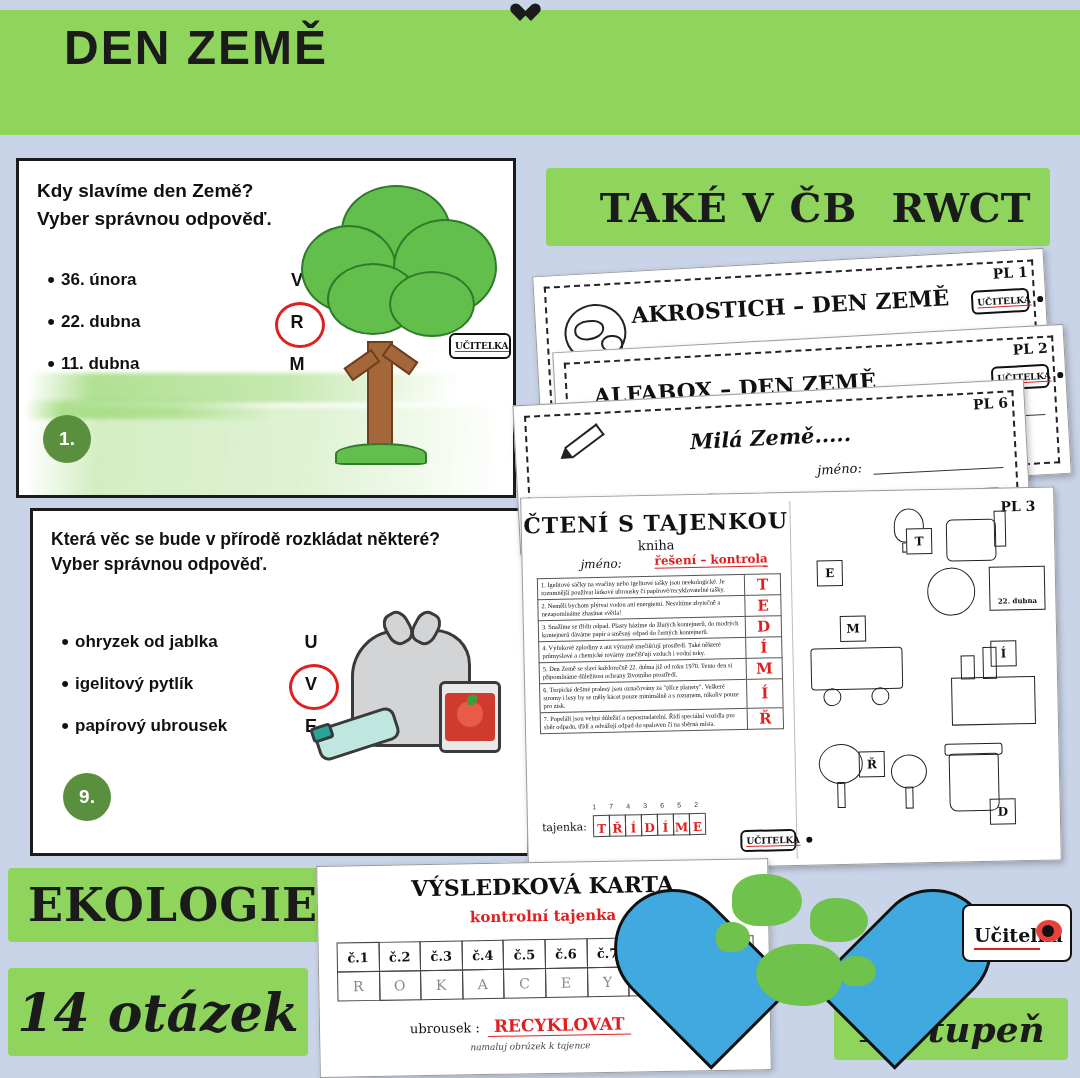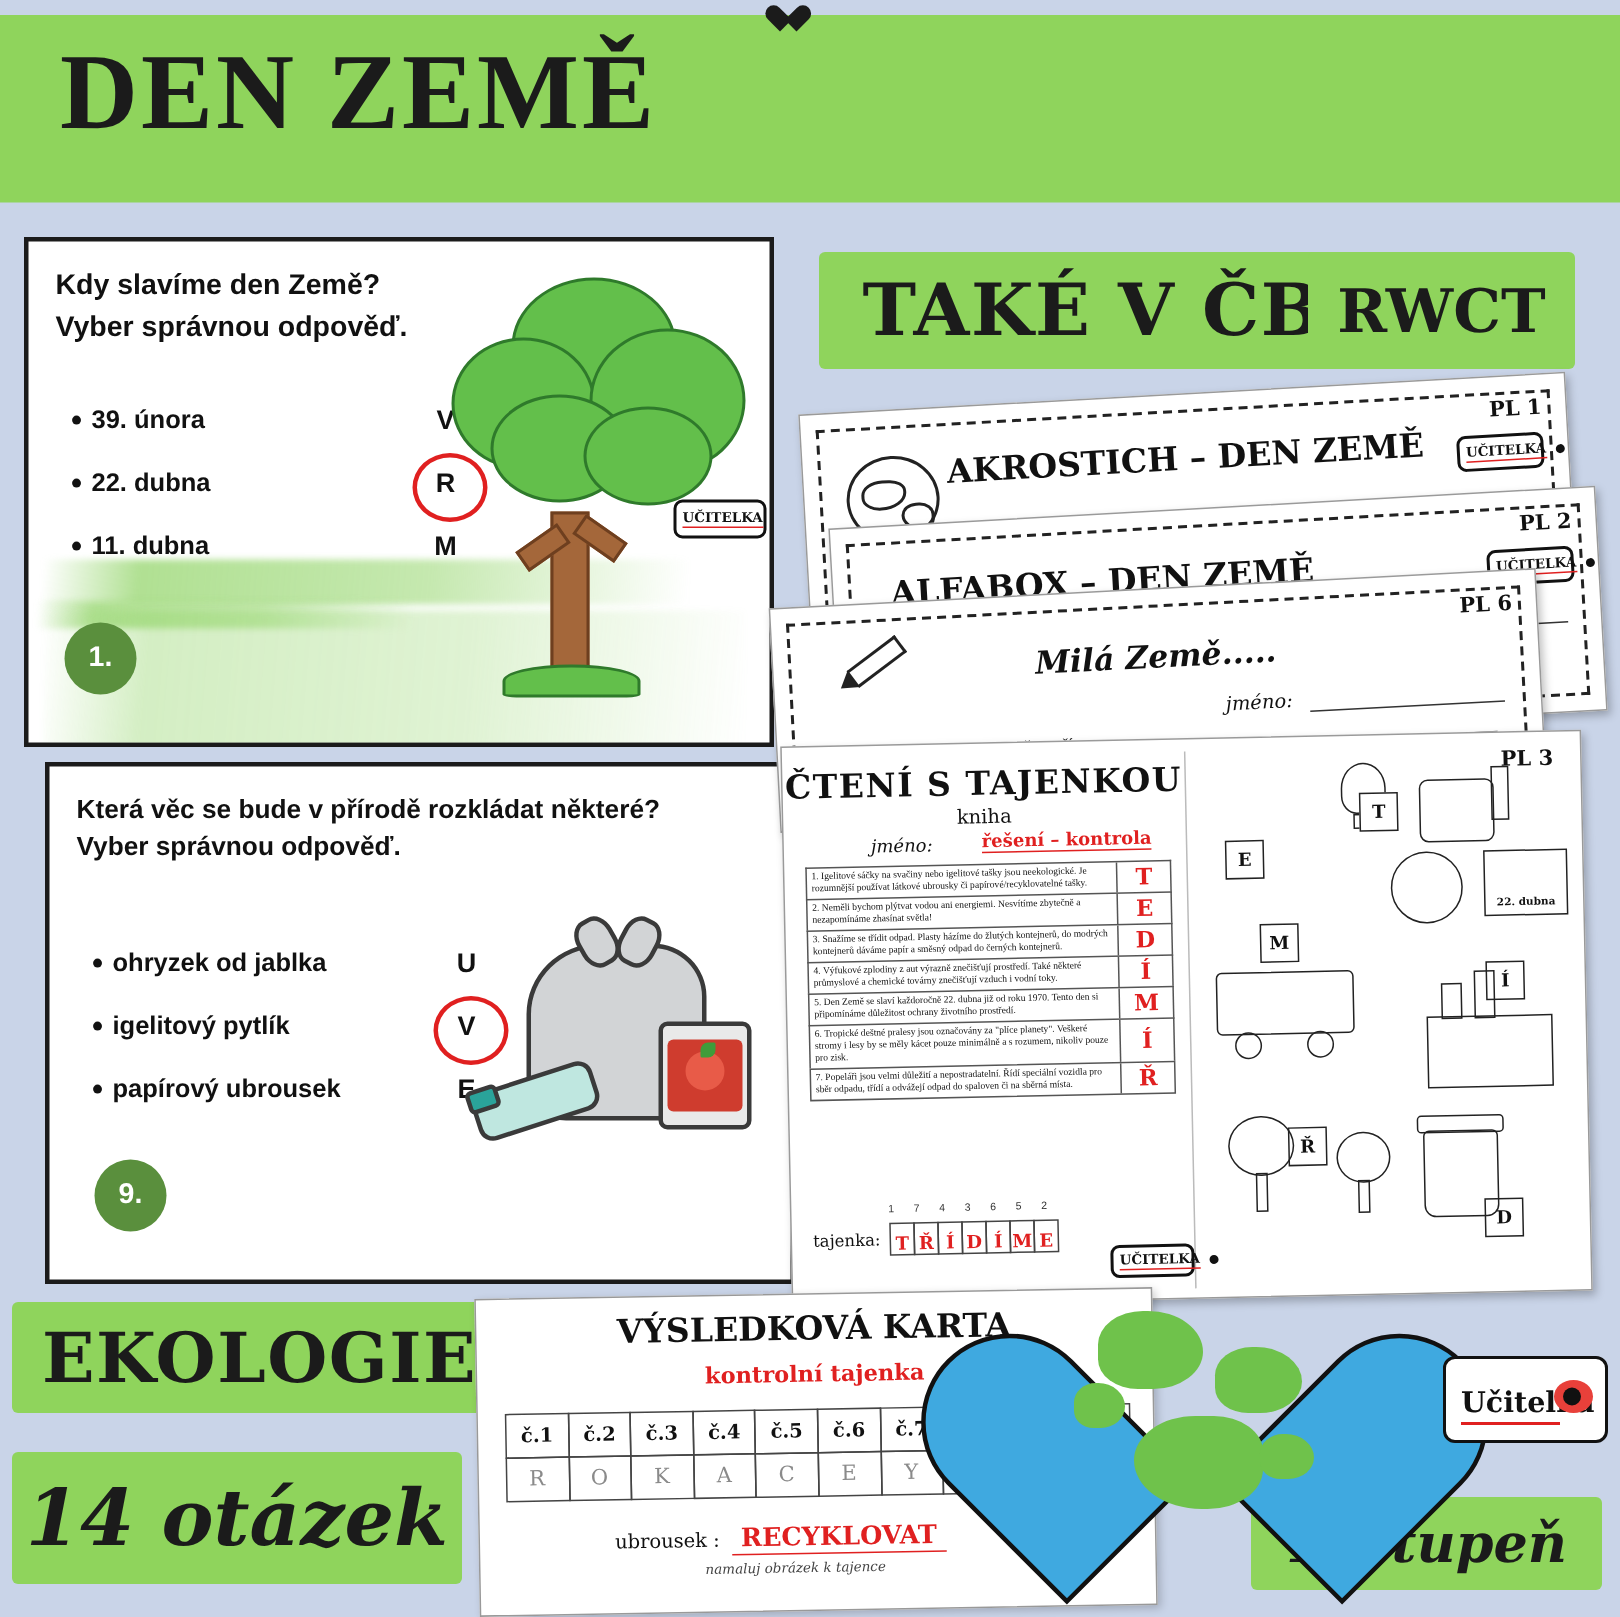--- a/index.html
+++ b/index.html
@@ -12,23 +12,23 @@
     overflow:hidden;
   }
   .page { position:absolute; inset:0; }
 
   
   .header-band {
     position:absolute; left:0; top:10px; width:1080px; height:125px;
     background:#8fd45c;
   }
   .header-title {
-    position:absolute; left:40px; top:20px;
-    font-family:Liberation Serif, serif;
-    font-weight:bold; font-size:72px; color:#1b1b1b;
+    position:absolute; left:64px; top:20px;
+    font-family:Liberation Sans, sans-serif;
+    font-weight:bold; font-size:48px; color:#1b1b1b;
     letter-spacing:2px;
   }
   .header-sub {
     position:absolute; left:510px; top:38px;
     font-family:"DejaVu Serif", serif;
     font-weight:bold; font-style:italic; font-size:62px; color:#1b1b1b;
   }
   .heart-dot {
     position:absolute; left:520px; top:4px; width:22px; height:20px;
   }
@@ -38,21 +38,21 @@
   }
   .heart-dot:before { left:0; transform:rotate(-45deg); transform-origin:0 100%; }
   .heart-dot:after  { left:0; transform:rotate(45deg); transform-origin:100% 100%; }
 
   
   .pill {
     position:absolute; background:#8fd45c; border-radius:4px;
     display:flex; align-items:center; justify-content:center;
     font-family:"DejaVu Serif", serif; font-weight:bold; color:#1b1b1b;
   }
-  #badge-cb { left:546px; top:168px; width:365px; height:78px; font-size:48px; letter-spacing:1px; }
+  #badge-cb { left:546px; top:168px; width:365px; height:78px; font-size:40px; letter-spacing:1px; }
   #badge-rwct { left:872px; top:168px; width:178px; height:78px; font-size:40px; }
   #badge-ekologie { left:8px; top:868px; width:330px; height:74px; font-size:46px; letter-spacing:1px; }
   #badge-otazek { left:8px; top:968px; width:300px; height:88px; font-size:52px; font-style:italic; }
   #badge-stupen { left:834px; top:998px; width:234px; height:62px; font-size:36px; font-style:italic; }
 
   
   .quiz-card {
     position:absolute; background:#fff; border:3px solid #1b1b1b;
     overflow:hidden;
   }
@@ -301,21 +301,21 @@
     <div class="green-wash" id="wash1c"></div>
 
     <div class="quiz-q">
       <span>Kdy slavíme den Země?</span><br>
       <span>Vyber správnou odpověď.</span>
     </div>
 
     <div class="quiz-answers">
       <div class="ans-row">
         <div class="ans-bullet">•</div>
-        <div class="ans-text">39. února</div>
+        <div class="ans-text">36. února</div>
         <div class="ans-letter">V</div>
       </div>
       <div class="ans-row">
         <div class="ans-bullet">•</div>
         <div class="ans-text">22. dubna</div>
         <div class="ans-letter circled">R</div>
       </div>
       <div class="ans-row">
         <div class="ans-bullet">•</div>
         <div class="ans-text">11. dubna</div>

